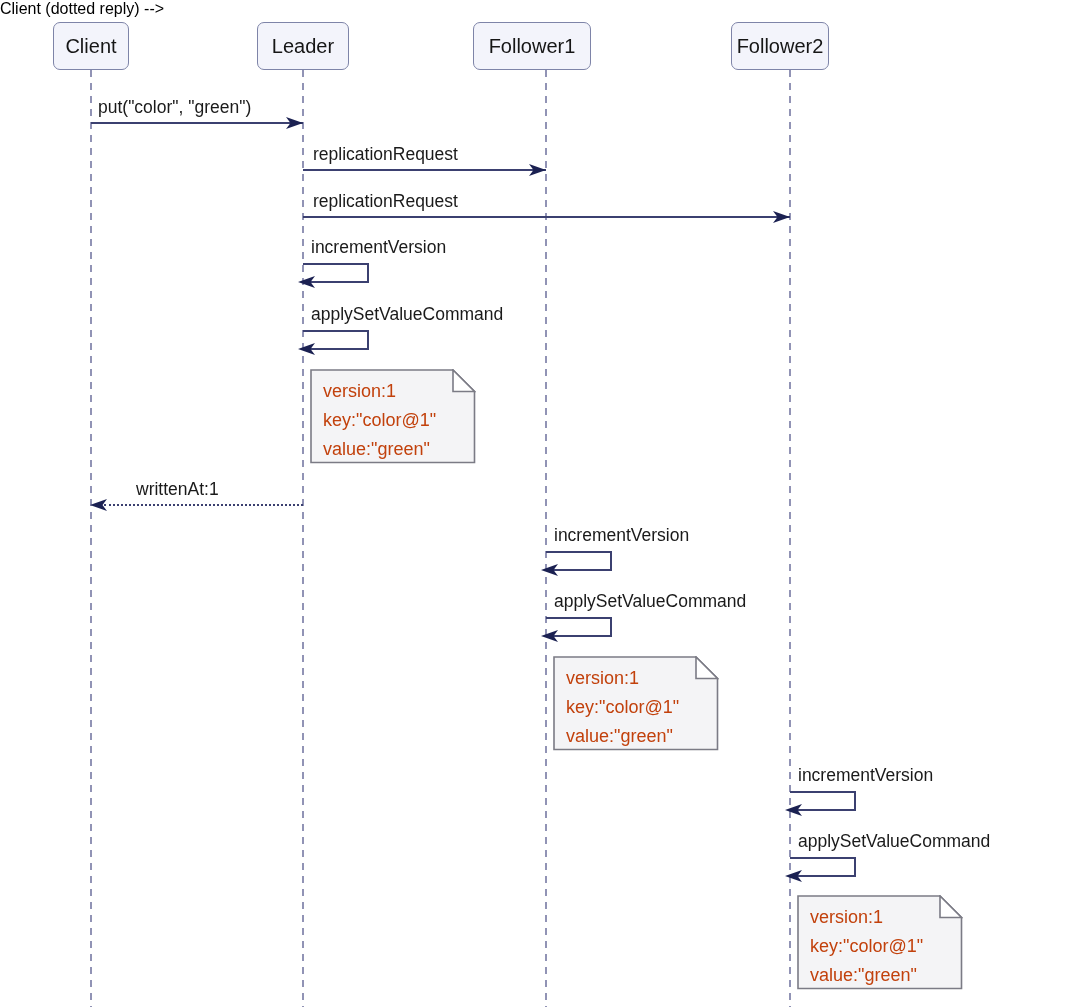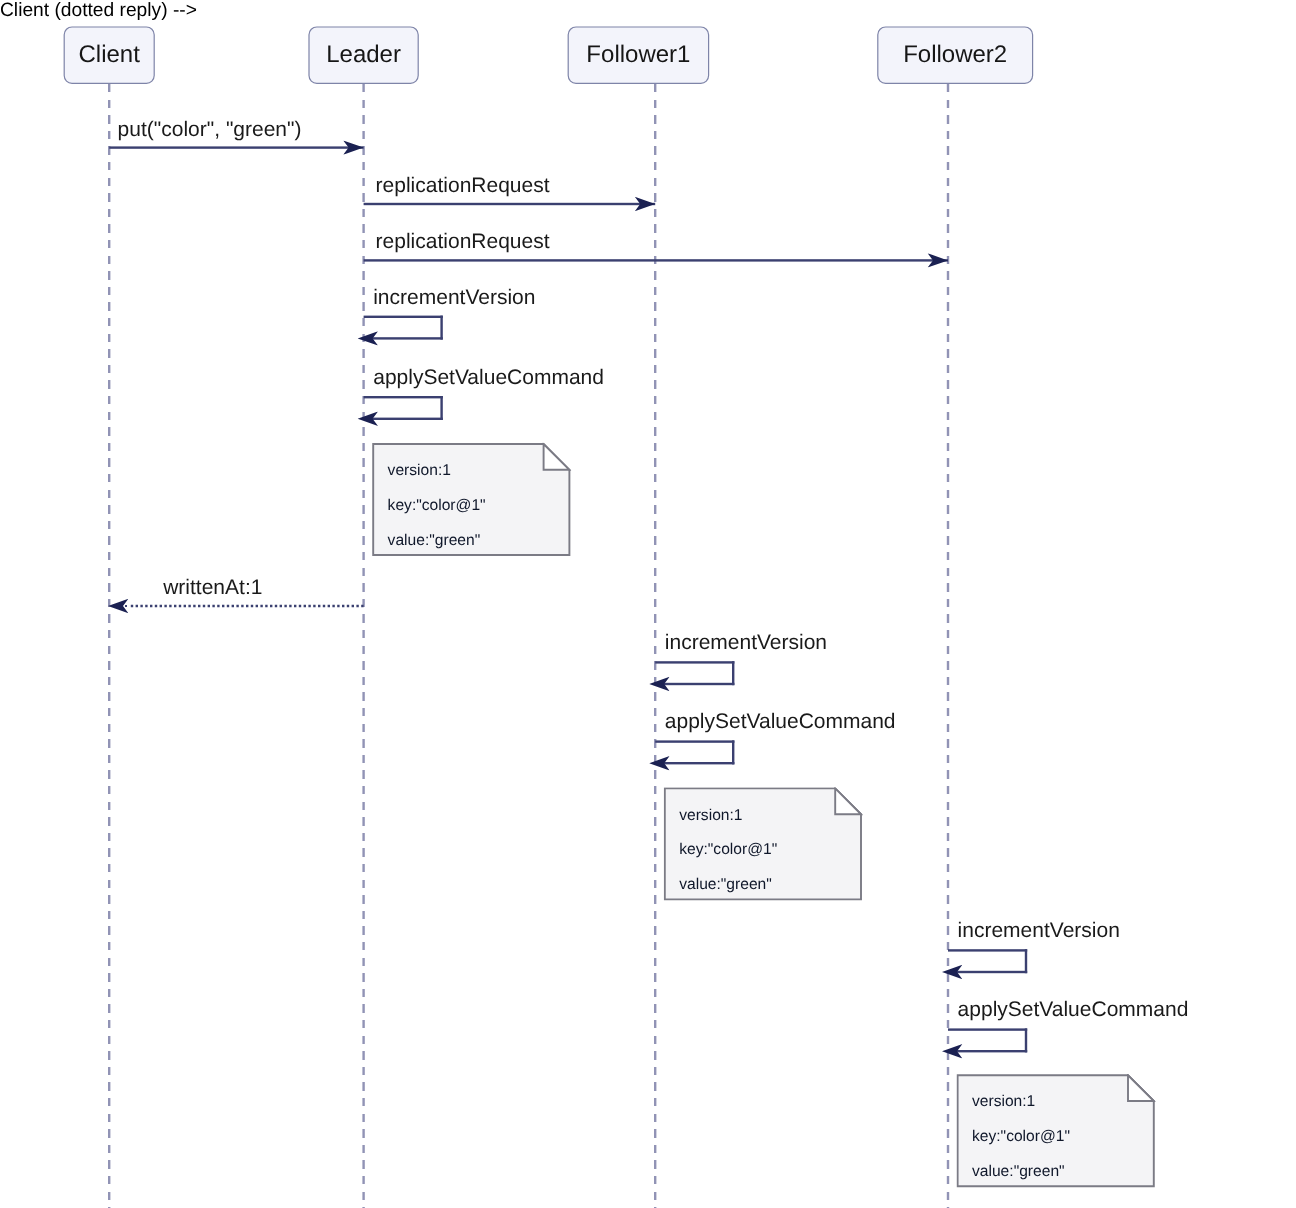--- a/index.html
+++ b/index.html
@@ -24,21 +24,21 @@
   .line.dotted{border-top-style:dotted;}
   .loop{
     position:absolute;width:66px;height:20px;box-sizing:border-box;
     border:2px solid #3b4070;border-left:none;
   }
   .ah{position:absolute;width:17px;height:12px;display:block;}
   .ah polygon{fill:#1b2152;}
   .note{position:absolute;width:166px;height:95px;}
   .note svg{position:absolute;left:0;top:0;}
   .note .nl{
-    position:absolute;left:13px;font-size:13px;color:#0f172a;
+    position:absolute;left:13px;font-size:18px;color:#c2410c;
     white-space:nowrap;line-height:29px;height:29px;
   }
   .nl.r1{top:8px;} .nl.r2{top:37px;} .nl.r3{top:66px;}
 </style>
 </head>
 <body>
 
 <div class="stage">
 
   
@@ -50,21 +50,21 @@
   
   <div class="actor" style="left:53px;width:76px;">
       <span>Client</span>
     </div>
   <div class="actor" style="left:257px;width:92px;justify-content:center;">
       <span>Leader</span>
     </div>
   <div class="actor" style="left:473px;width:118px;">
       <span>Follower1</span>
     </div>
-  <div class="actor" style="left:731px;width:130px;">
+  <div class="actor" style="left:731px;width:98px;">
       <span>Follower2</span>
     </div>
 
   
   <div class="msg-label" style="left:98px;top:97px;">put("color", "green")</div>
   <div class="line" style="left:91px;top:122px;width:212px;"></div>
   <svg class="ah" style="left:286px;top:117px;" viewBox="0 0 17 12">
       <polygon points="0,0 17,6 0,12 4.5,6"></polygon>
     </svg>
 

